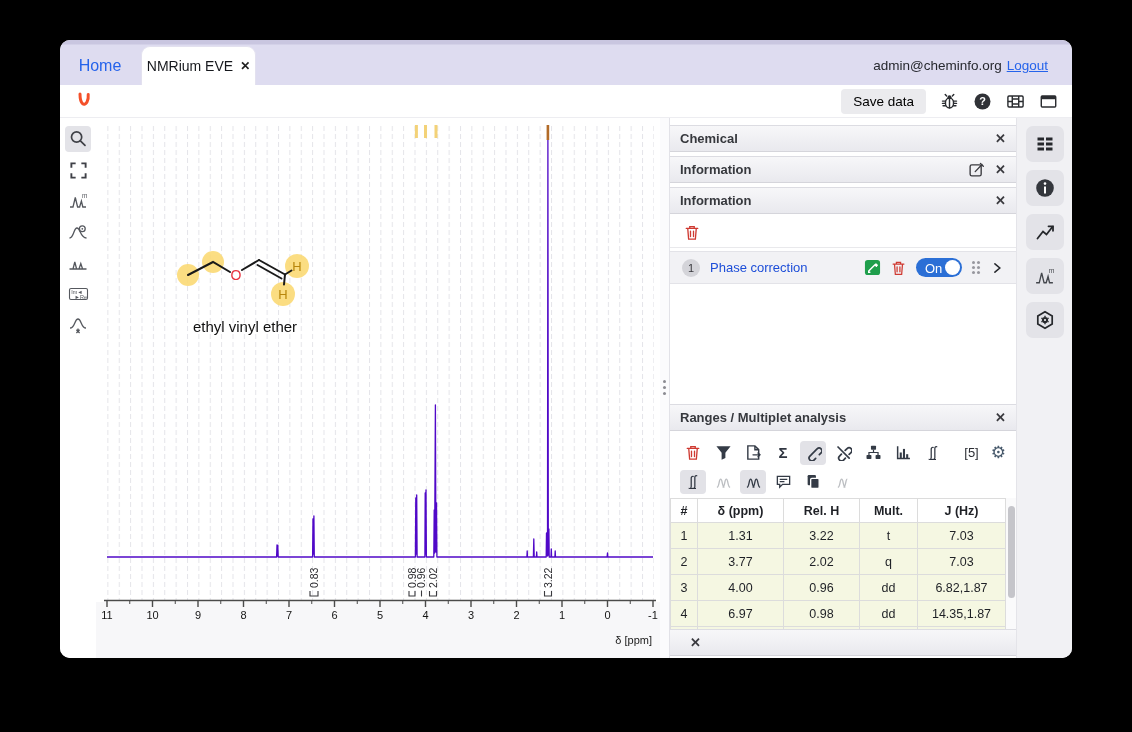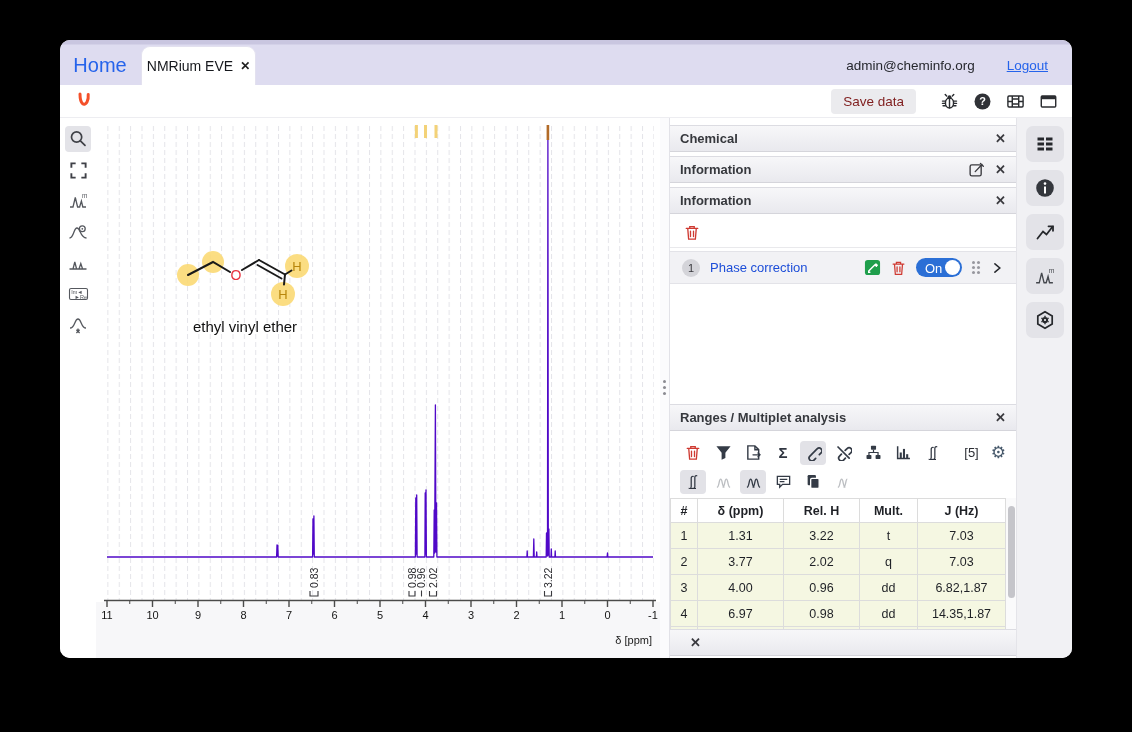--- a/index.html
+++ b/index.html
@@ -1,31 +1,31 @@
 <!DOCTYPE html>
 <html><head>
 <meta charset="utf-8">
 <style>
   * { box-sizing: border-box; margin: 0; padding: 0; }
   html,body { width:1132px; height:732px; background:#000; font-family:"Liberation Sans", sans-serif; overflow:hidden; }
   .window { position:absolute; left:60px; top:40px; width:1012px; height:618px; background:#fff; border-radius:10px; overflow:hidden; box-shadow:0 8px 30px rgba(0,0,0,.6); }
 
   
   .tabbar { position:relative; height:45px; background:linear-gradient(#c9c6e0 0px,#c9c6e0 4px,#dedcf0 5px); }
-  .tab-home { position:absolute; left:0; top:6px; width:80px; height:39px; display:flex; align-items:center; justify-content:center; font-size:20px; color:#2563eb; cursor:pointer; }
+  .tab-home { position:absolute; left:0; top:6px; width:80px; height:39px; display:flex; align-items:center; justify-content:center; font-size:16px; color:#2563eb; cursor:pointer; }
   .tab-active { position:absolute; left:81px; top:6px; width:115px; height:39px; background:#fff; border-radius:9px 9px 0 0; border:1px solid #e3e1ef; border-bottom:none; display:flex; align-items:center; justify-content:center; gap:7px; font-size:14px; color:#16181d; }
   .tab-close { font-size:12px; font-weight:bold; color:#222; cursor:pointer; }
-  .session { position:absolute; right:24px; top:6px; height:39px; display:flex; align-items:center; gap:20px; font-size:13.5px; color:#26282e;justify-content:space-between; }
-  .logout { color:#2563eb; text-decoration:underline; cursor:pointer;margin-left:12px; }
+  .session { position:absolute; right:24px; top:6px; height:39px; display:flex; align-items:center; gap:5px; font-size:13.5px; color:#26282e;justify-content:space-between; }
+  .logout { color:#2563eb; text-decoration:underline; cursor:pointer; }
 
   
   .appbar { position:relative; height:33px; background:#fff; border-bottom:1px solid #ededf1; display:flex; align-items:center; }
   .logo { margin-left:17px; }
   .appbar-right { position:absolute; right:14px; display:flex; align-items:center; gap:13px; }
-  .save-btn { background:#ebebee; color:#7f1d1d; border:none; border-radius:4px; font-size:13.5px; padding:5px 12px; margin-right:10px; font-family:inherit; }
+  .save-btn { background:#ebebee; color:#000000; border:none; border-radius:4px; font-size:13.5px; padding:5px 12px; font-family:inherit; }
   .abtn { width:20px; height:20px; display:flex; align-items:center; justify-content:center; cursor:pointer; background:none; border:none; }
 
   
   .content { display:flex; height:540px; }
   .left-toolbar { width:36px; background:#fff; padding-top:8px; display:flex; flex-direction:column; align-items:center; gap:5px; }
   .ltb { width:26px; height:26px; border:none; background:none; border-radius:4px; display:flex; align-items:center; justify-content:center; cursor:pointer; }
   .ltb.active { background:#e3e3e8; }
   .main { width:564px; position:relative; background:#fff; }
   .divider { width:10px; background:#fbfbfd; border-right:1px solid #e2e2e8; position:relative; cursor:col-resize; }
   .divider .dots { position:absolute; left:3px; top:262px; width:3px; height:3px; border-radius:50%; background:#8b8b92; box-shadow:0 6px 0 #8b8b92, 0 12px 0 #8b8b92; }

